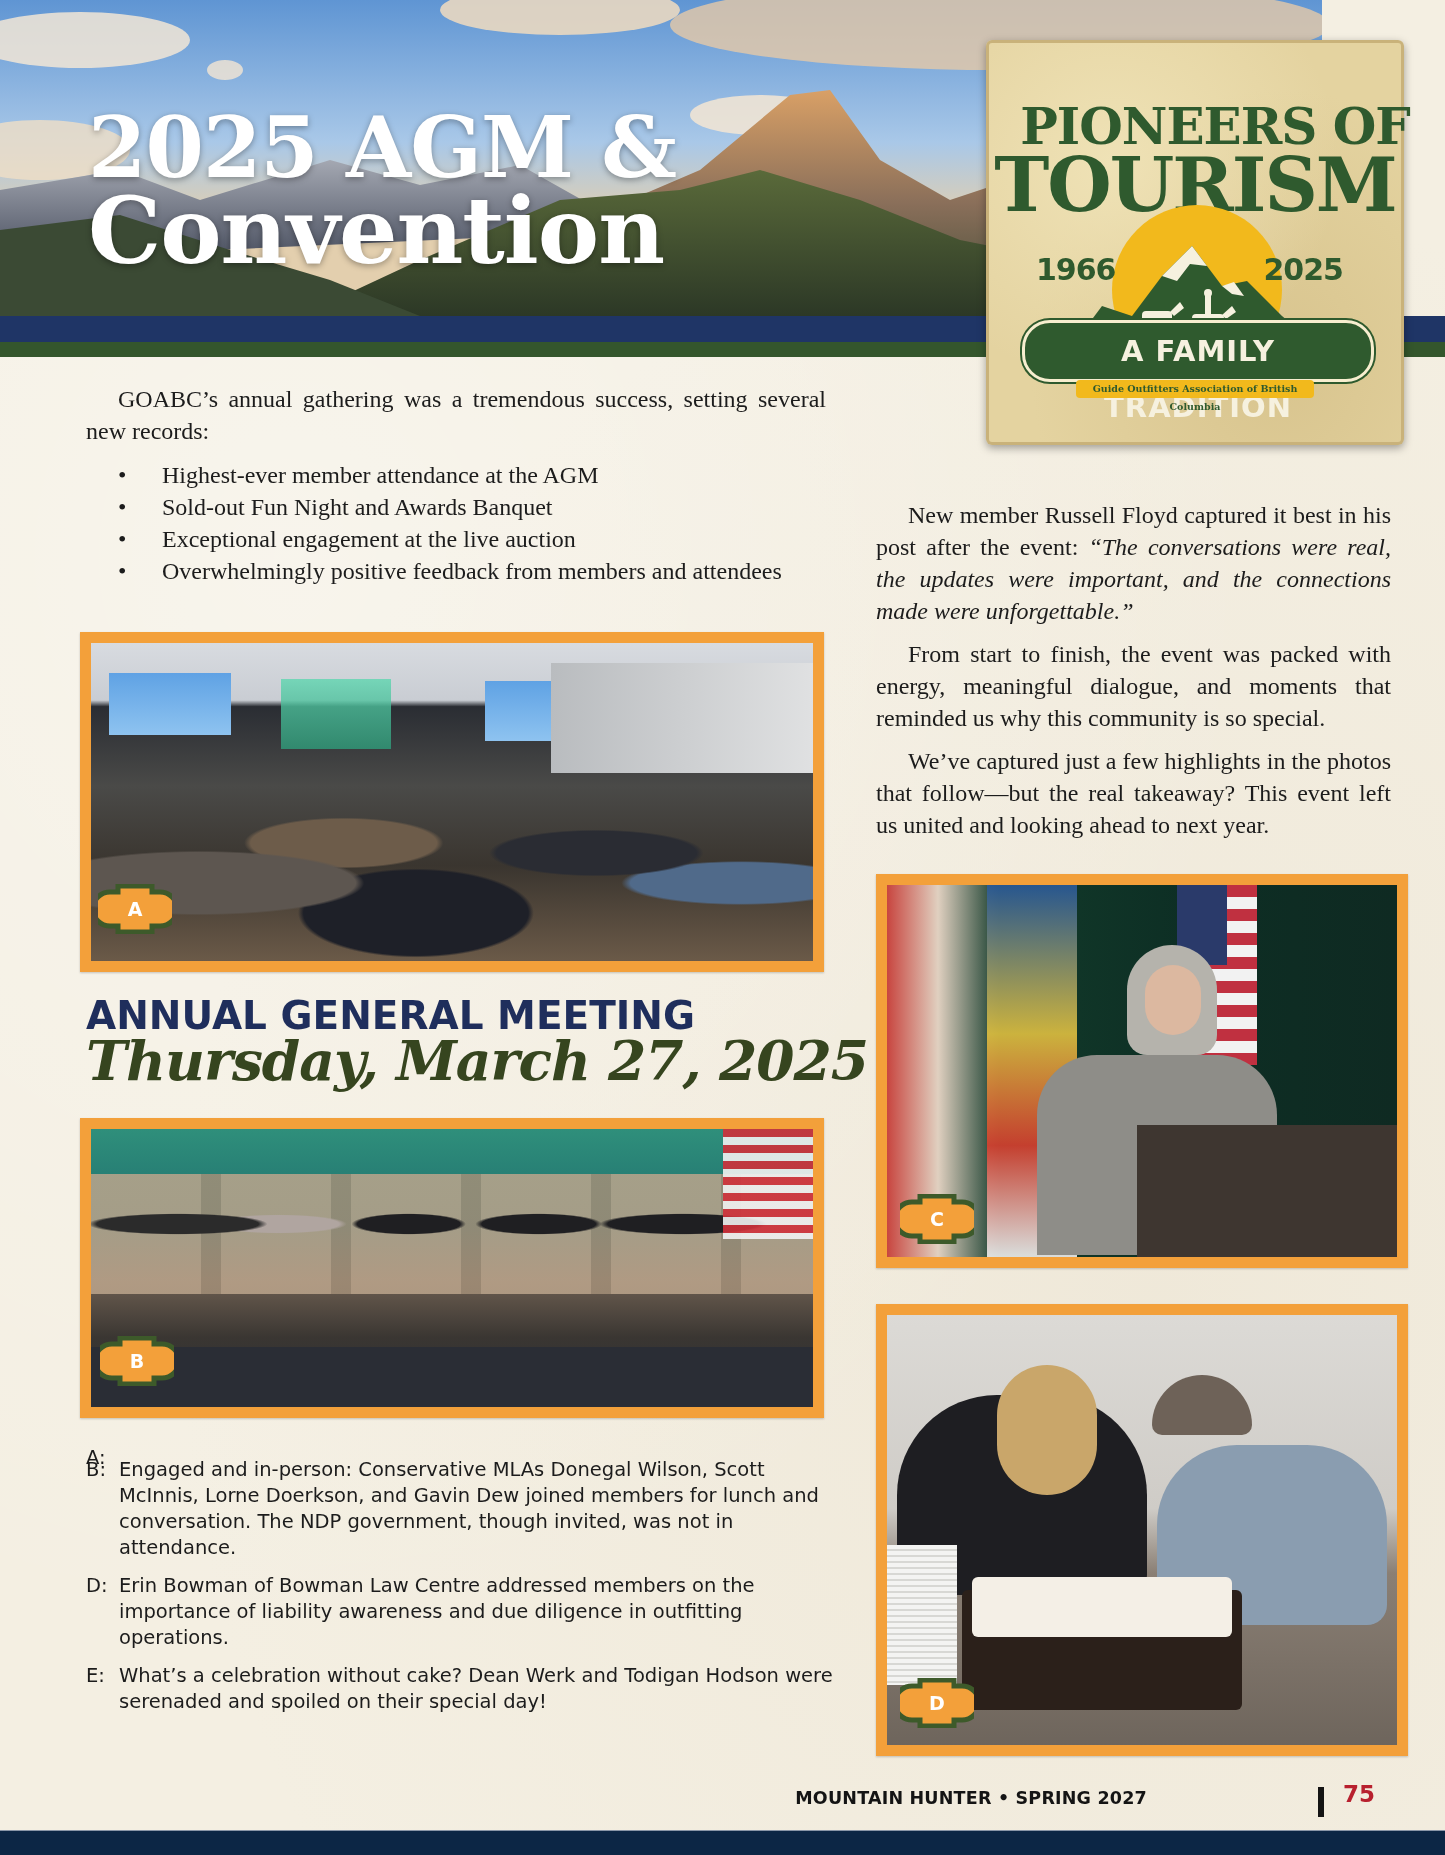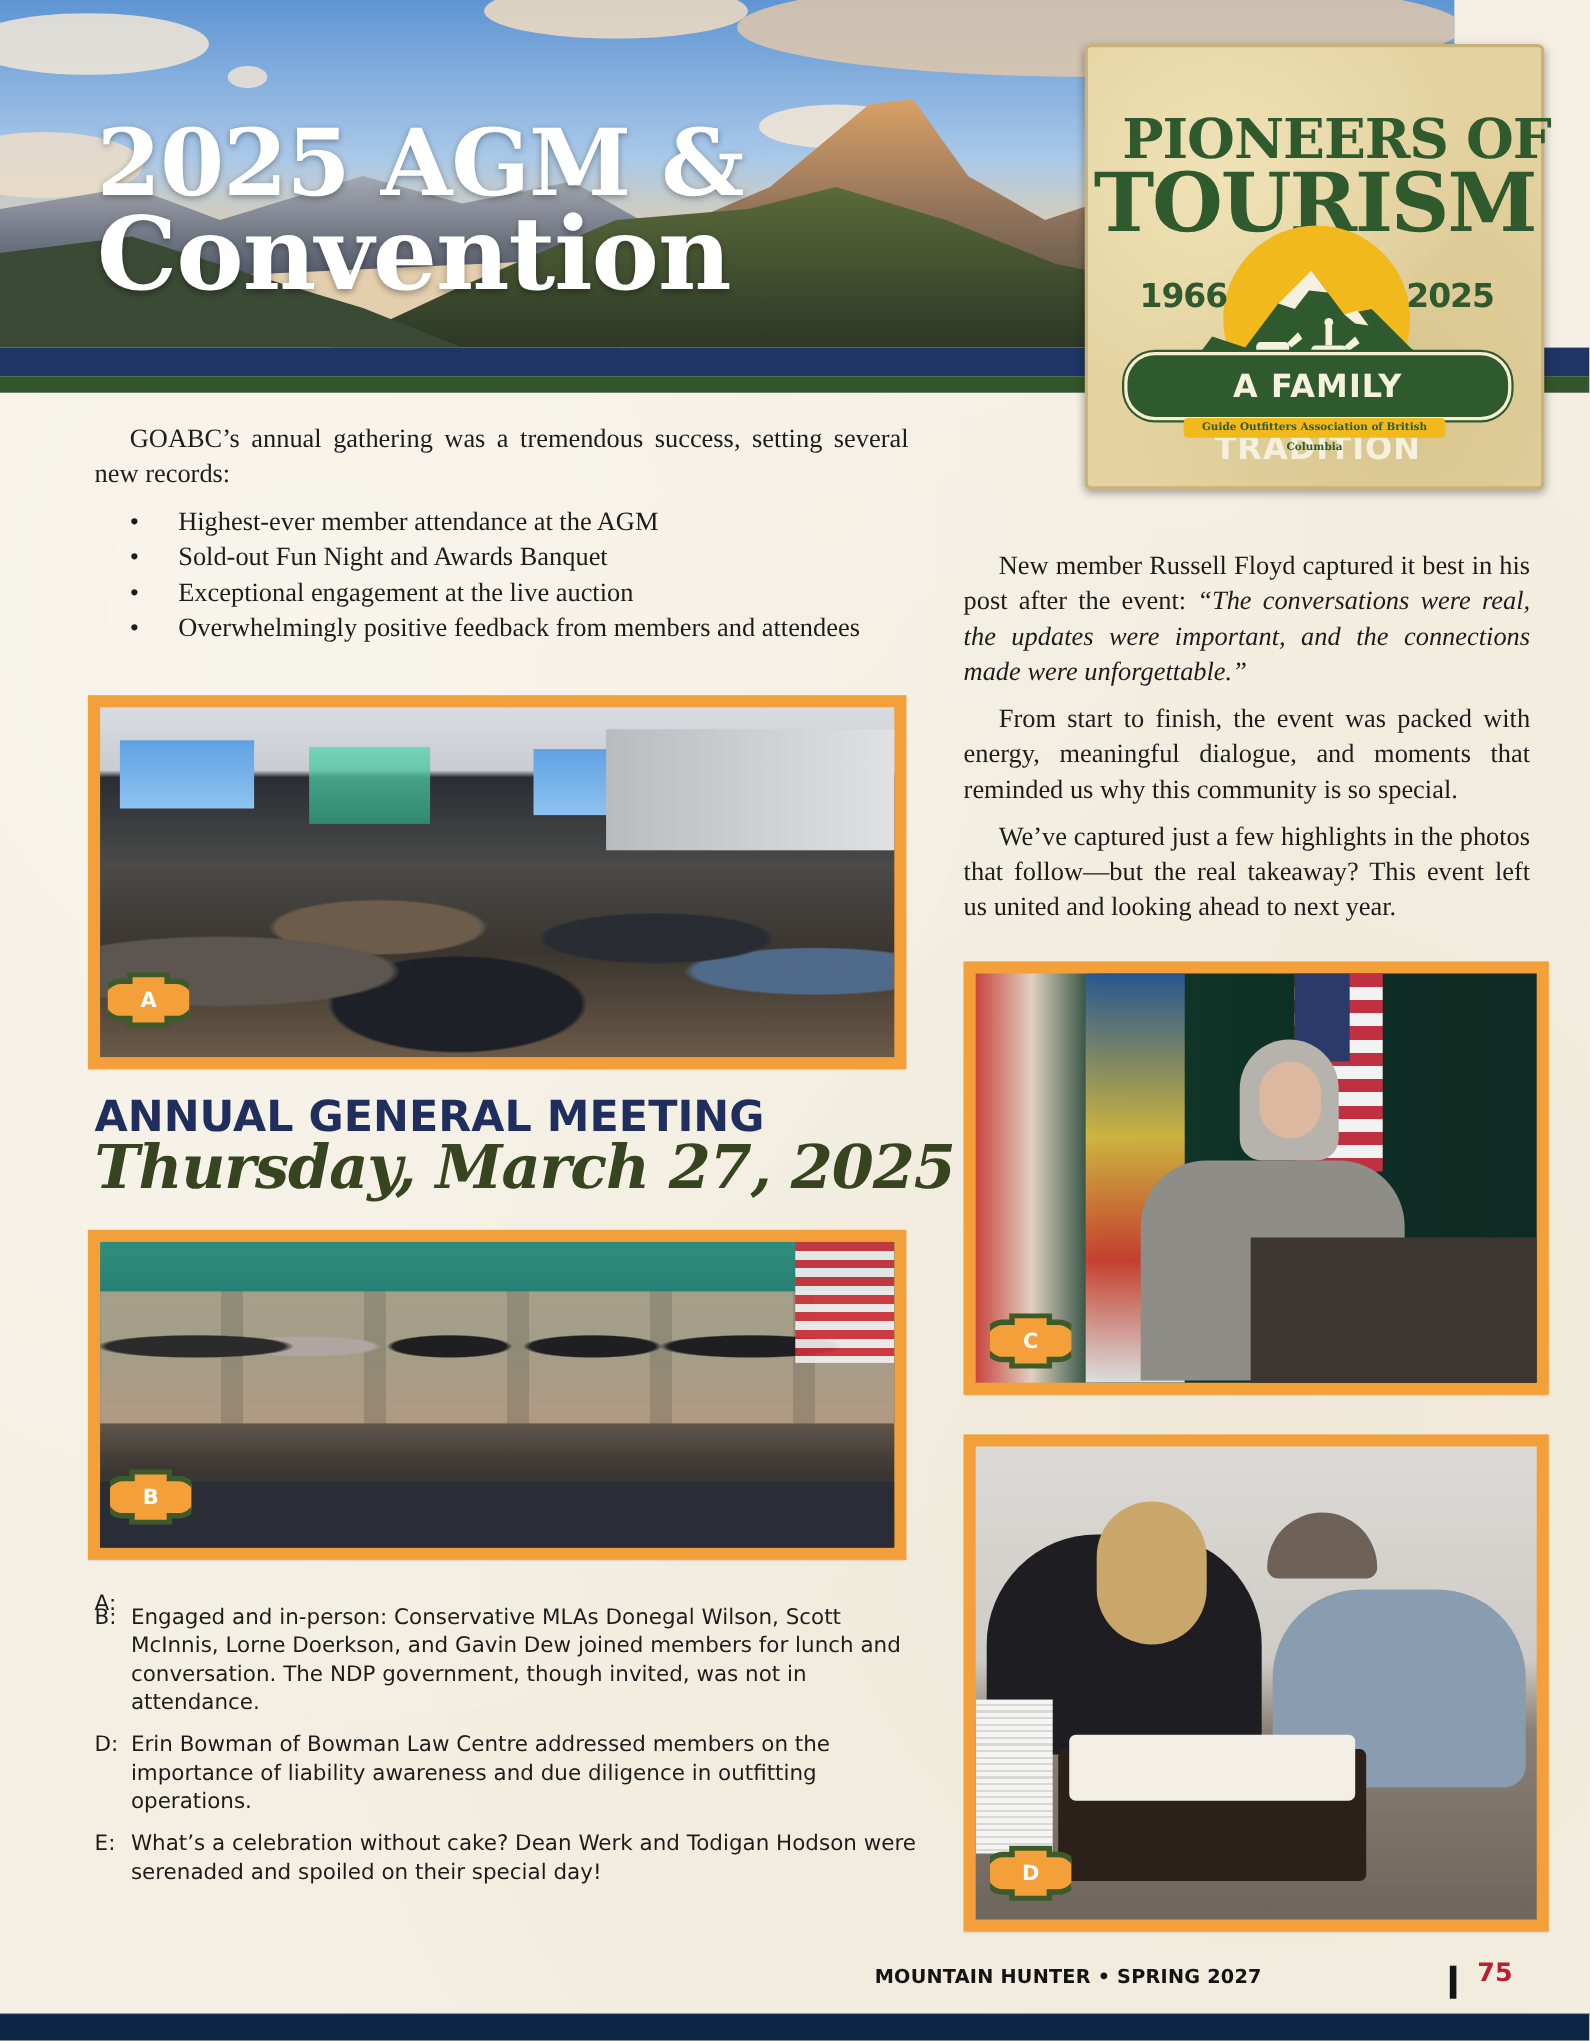--- a/index.html
+++ b/index.html
@@ -48,21 +48,21 @@
     position:absolute; left:0; width:100%; top:108px; text-align:center;
     color:#2f5a2e; font-family:"DejaVu Serif", serif; font-weight:bold;
     font-size:74px; letter-spacing:-2px; line-height:1;
   }
   .logo-sun {
     position:absolute; left:126px; top:165px; width:170px; height:170px;
     border-radius:50%; background:#f2b91c;
   }
   .logo-year { position:absolute; top:212px; color:#2f5a2e; font-family:"DejaVu Sans", sans-serif; font-weight:bold; font-size:30px; letter-spacing:-1px;}
   .logo-year.left { left:50px; }
-  .logo-year.right { right:46px;text-align:right; }
+  .logo-year.right { right:61px;text-align:right; }
   .logo-banner {
     position:absolute; left:36px; top:280px; width:346px; height:56px;
     background:#2f5a2e; border:3px solid #f7eecf; border-radius:28px;
     box-shadow:0 0 0 2px #2f5a2e;
     color:#f6f1df; text-align:center; line-height:56px;
     font-family:"DejaVu Sans", sans-serif; font-weight:bold; font-size:29px; letter-spacing:1px;
   }
   .logo-sub {
     position:absolute; left:90px; top:340px; width:238px; height:18px;
     background:#f2b91c; border-radius:4px; color:#2f5a2e; text-align:center;

